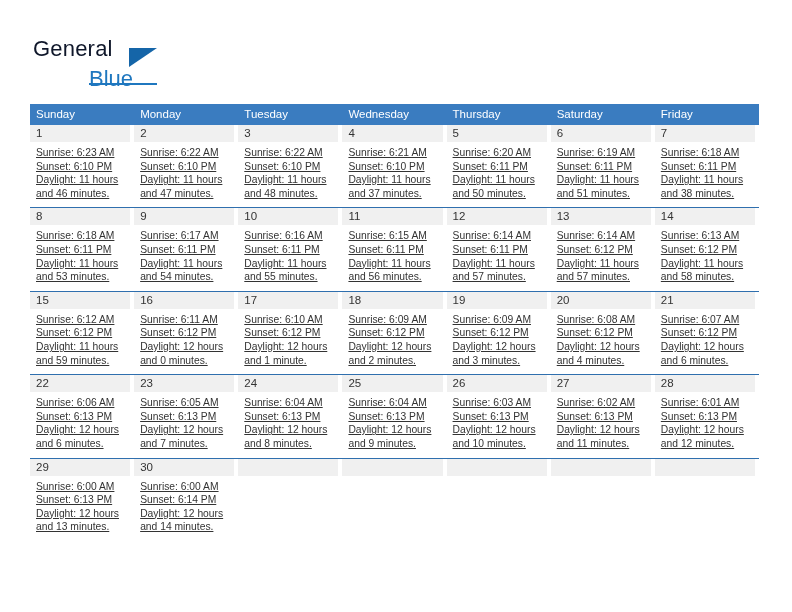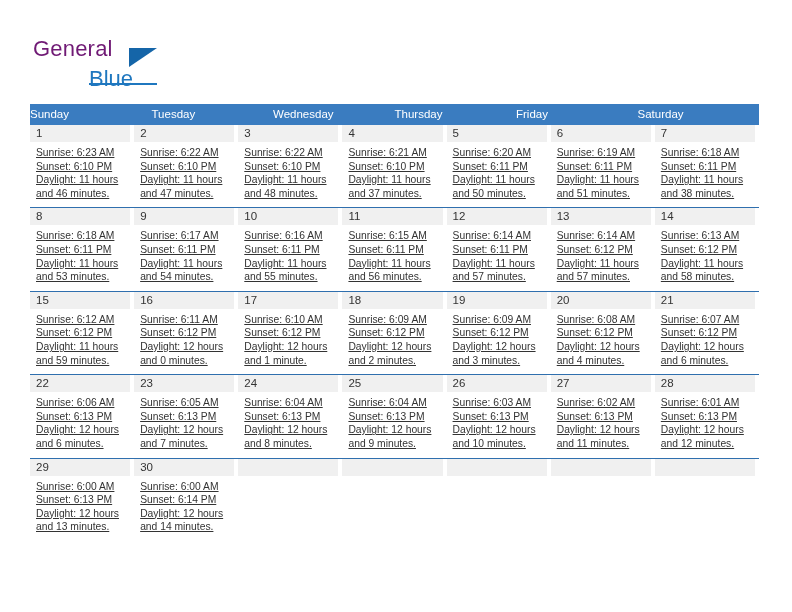--- a/index.html
+++ b/index.html
@@ -33,21 +33,21 @@
     left: 33px;
     top: 36px;
     width: 200px;
     height: 46px;
   }
   .logo-general {
     position: absolute;
     left: 0; top: 0;
     font-size: 22px;
     letter-spacing: 0.2px;
-    color: #701a75;
+    color: #0f172a;
     font-family: "Liberation Sans", sans-serif;
   }
   .logo-blue {
     position: absolute;
     left: 56px; top: 30px;
     font-size: 22px;
     color: #1f77bf;
     font-family: "Liberation Sans", sans-serif;
   }
   .logo-triangle {
@@ -98,20 +98,21 @@
     display: flex;
     width: 729px;
     height: 21px;
     background: #3a7cc0;
   }
   .weekday {
     flex: 1 1 0;
     color: #ffffff;
     font-size: 11.5px;
     line-height: 21px;
+    padding-left: 6px;
     box-sizing: border-box;
     white-space: nowrap;
   }
 
   .week {
     display: flex;
     width: 729px;
     border-top: 1.6px solid #2f6fae;
     margin-top: 7px;
   }
@@ -156,25 +157,26 @@
       <span class="logo-blue">Blue</span>
       <span class="logo-underline"></span>
     </div>
 
 
   </div>
 
   <div class="calendar">
     <div class="weekdays">
         <div class="weekday">Sunday</div>
+        <div class="weekday">Monday</div>
         <div class="weekday">Tuesday</div>
         <div class="weekday">Wednesday</div>
         <div class="weekday">Thursday</div>
+        <div class="weekday">Saturday</div>
         <div class="weekday">Friday</div>
-        <div class="weekday">Saturday</div>
       </div>
     <div id="weeks-container">
         <div class="week first">
           <div class="daycell">
             <div class="daynum">1</div>
             <div class="info">
               <div>Sunrise: 6:23 AM</div>
               <div>Sunset: 6:10 PM</div>
               <div>Daylight: 11 hours</div>
               <div>and 46 minutes.</div>

